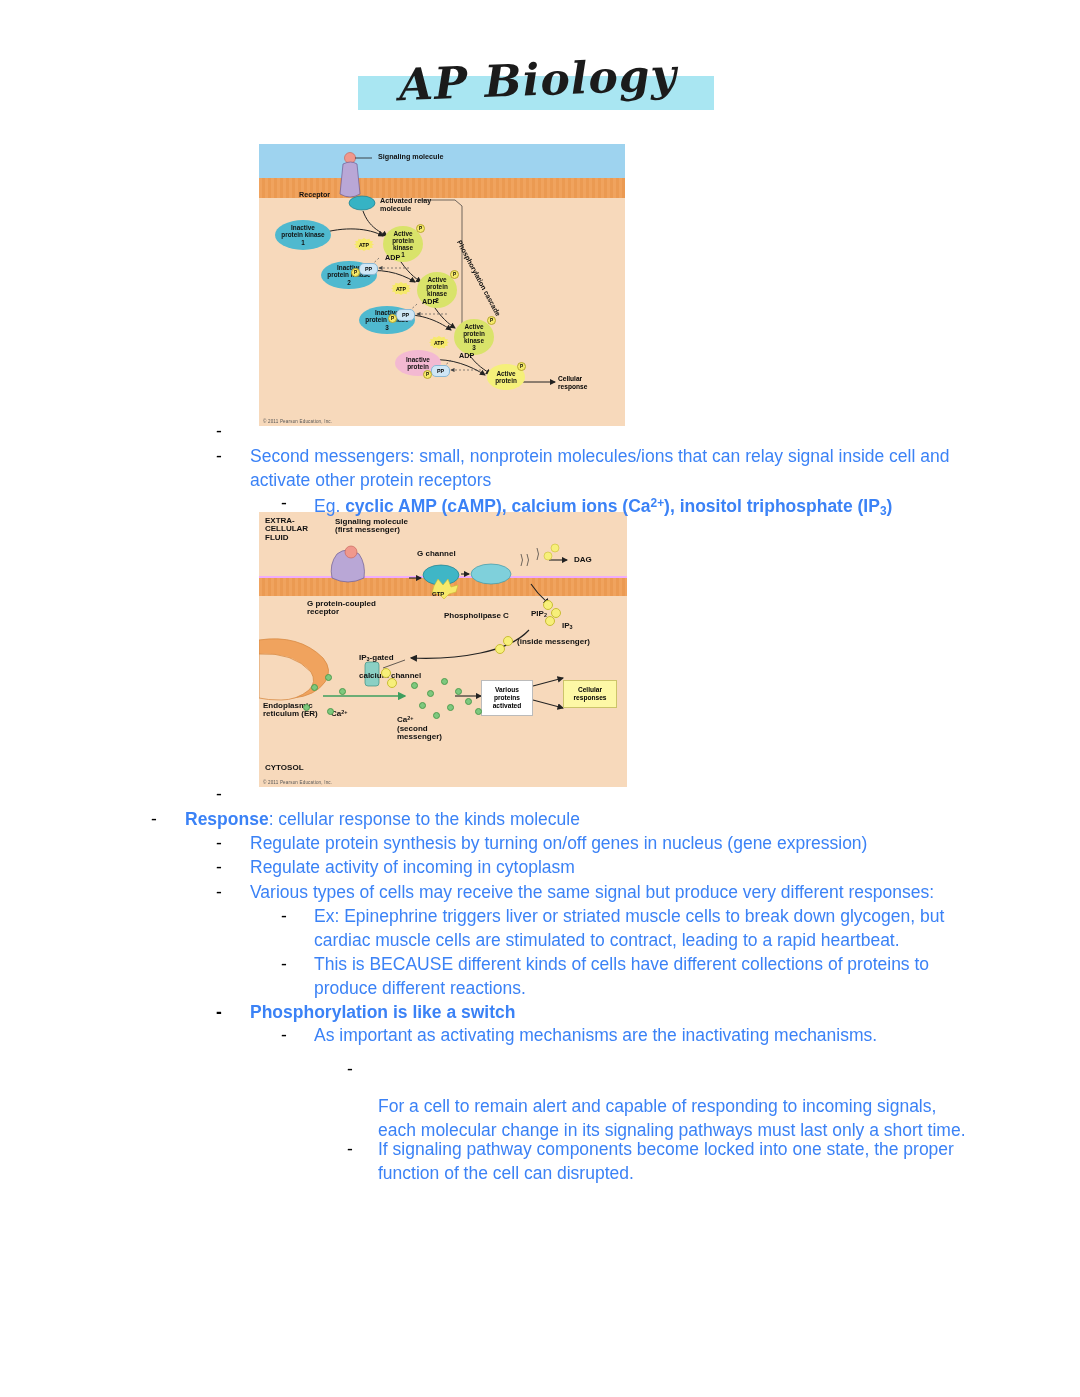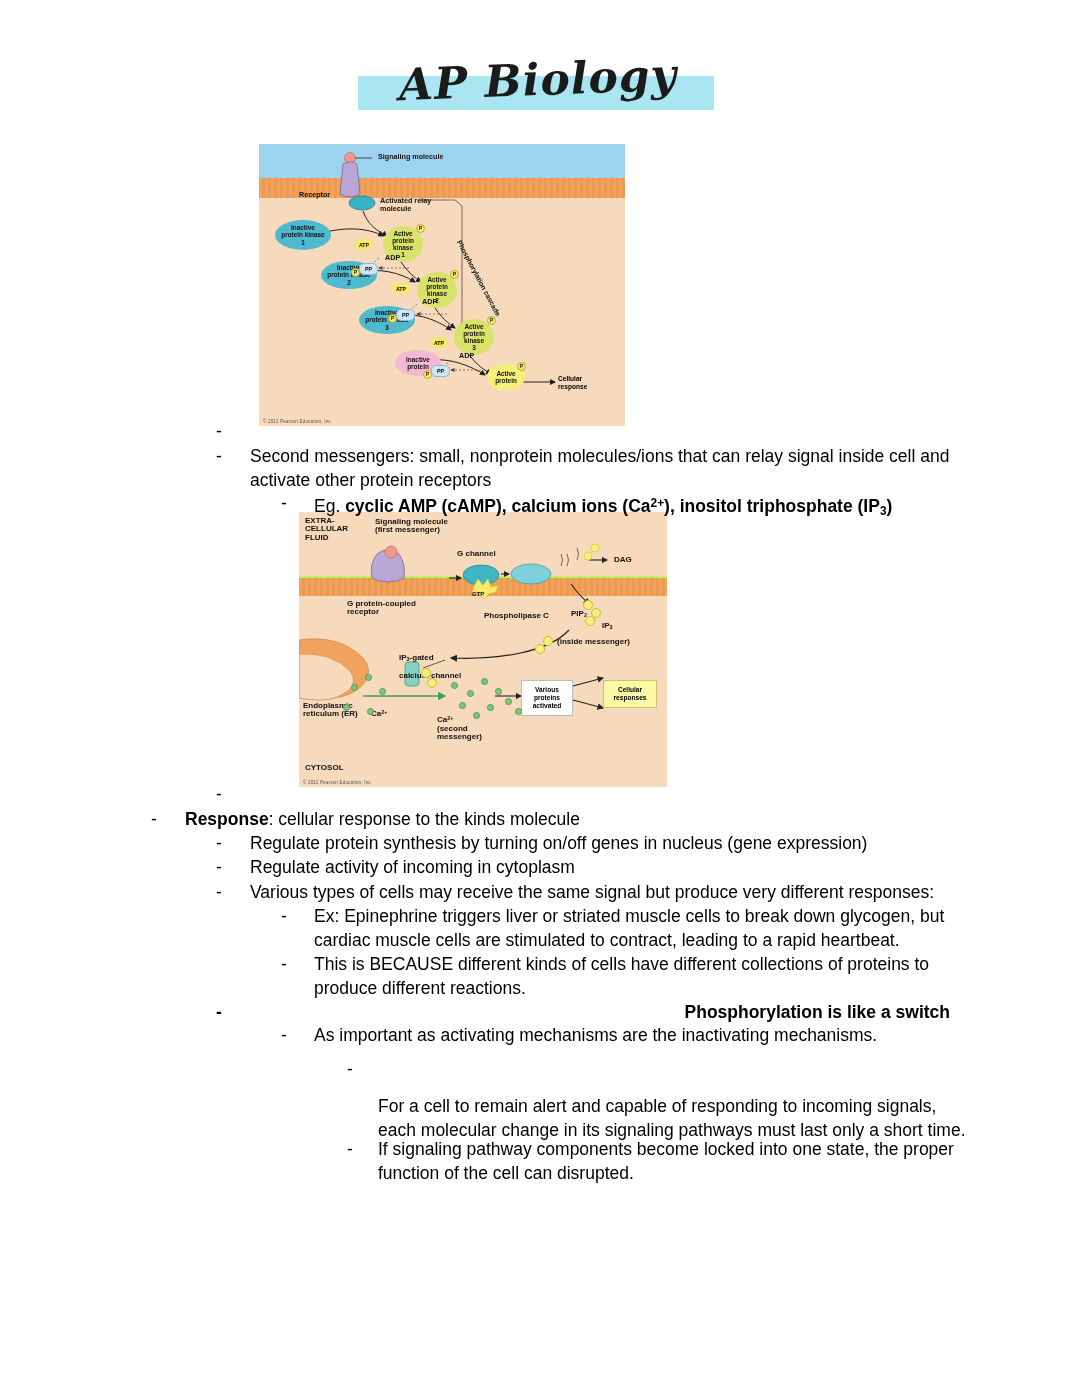--- a/index.html
+++ b/index.html
@@ -58,21 +58,21 @@
   .outline {
     position: absolute;
     left: 0;
     top: 0;
     width: 1080px;
   }
   .row {
     position: absolute;
     font-size: 17.5px;
     line-height: 24px;
-    color: #000000;
+    color: #3b82f6;
   }
   .dash {
     position: absolute;
     font-size: 17.5px;
     line-height: 24px;
     color: #000;
   }
   .b { font-weight: bold; }
   sub { font-size: 0.68em; vertical-align: -0.25em; }
   sup { font-size: 0.68em; vertical-align: 0.45em; }
@@ -171,22 +171,21 @@
     white-space: pre-line;
   }
   .arrow-svg { position: absolute; left: 0; top: 0; }
 
   
   .fig2 {
     left: 259px;
     top: 512px;
     width: 368px;
     height: 275px;
-    background: #bef264;
-    margin-left: 40px;
+    background: #f0abfc;
   }
   .fig2 .topband {
     position: absolute; left: 0; top: 0; width: 368px; height: 64px;
     background: #f7d9bb;
   }
   .fig2 .mem {
     position: absolute; left: 0; top: 66px; width: 368px; height: 18px;
     background: #f0a35e;
   }
   .fig2 .cyto {
@@ -477,21 +476,21 @@
     <div class="dash" style="left:216px; top:880px;">-</div>
     <div class="row" style="left:250px; top:880px; width:790px;">Various types of cells may receive the same signal but produce very different responses:</div>
 
     <div class="dash" style="left:281px; top:904px;">-</div>
     <div class="row" style="left:314px; top:904px; width:690px;">Ex: Epinephrine triggers liver or striated muscle cells to break down glycogen, but cardiac muscle cells are stimulated to contract, leading to a rapid heartbeat.</div>
 
     <div class="dash" style="left:281px; top:952px;">-</div>
     <div class="row" style="left:314px; top:952px; width:680px;">This is BECAUSE different kinds of cells have different collections of proteins to produce different reactions.</div>
 
     <div class="dash b" style="left:216px; top:1000px;">-</div>
-    <div class="row b" style="left:250px; top:1000px; width:700px;text-align:right;">Phosphorylation is like a switch</div>
+    <div class="row b" style="left:250px; top:1000px; width:700px;">Phosphorylation is like a switch</div>
 
     <div class="dash" style="left:281px; top:1023px;">-</div>
     <div class="row" style="left:314px; top:1023px; width:700px;">As important as activating mechanisms are the inactivating mechanisms.</div>
 
     <div class="dash" style="left:347px; top:1057px;">-</div>
     <div class="row" style="left:378px; top:1094px; width:600px;">For a cell to remain alert and capable of responding to incoming signals, each molecular change in its signaling pathways must last only a short time.</div>
 
     <div class="dash" style="left:347px; top:1137px;">-</div>
     <div class="row" style="left:378px; top:1137px; width:590px;">If signaling pathway components become locked into one state, the proper function of the cell can disrupted.</div>
 

